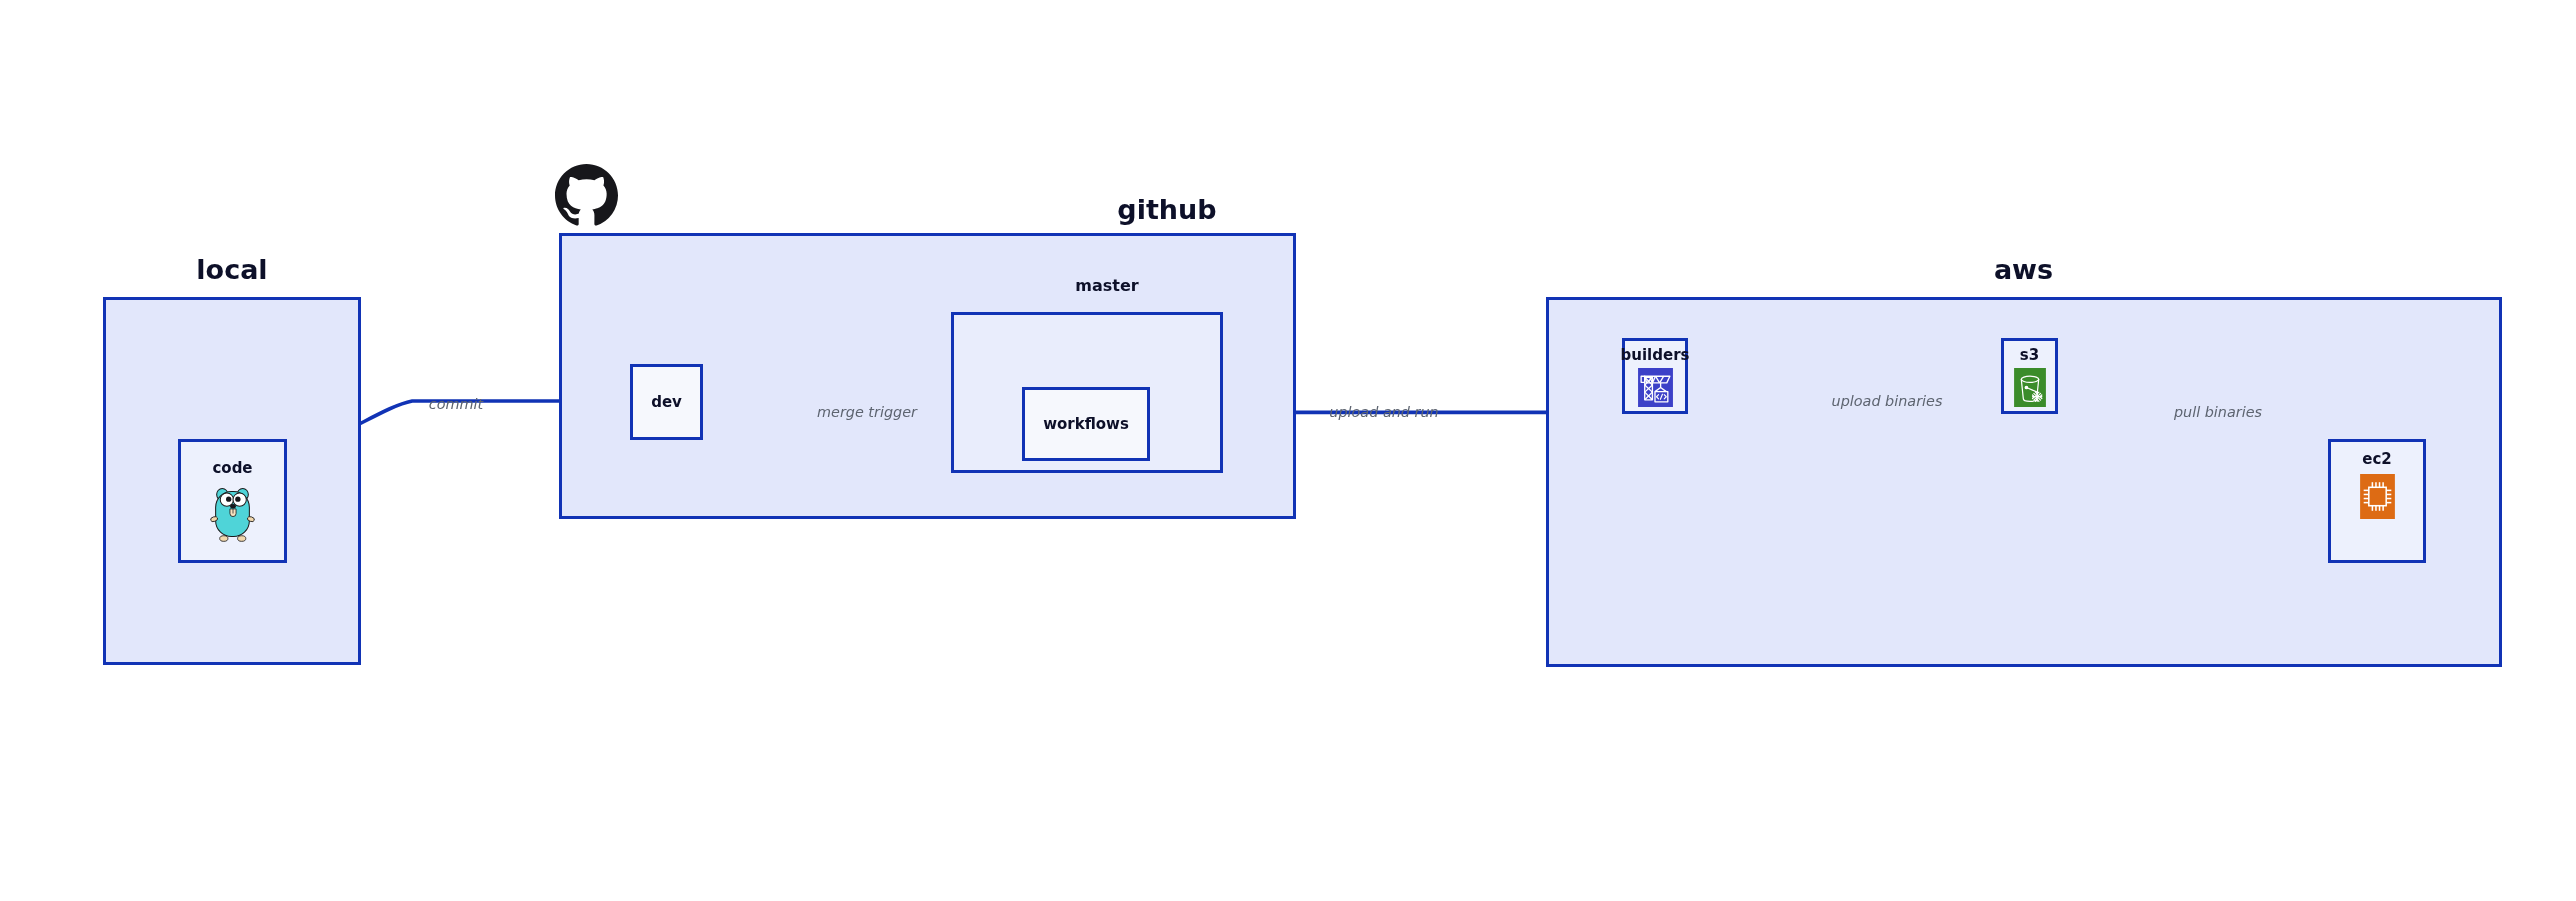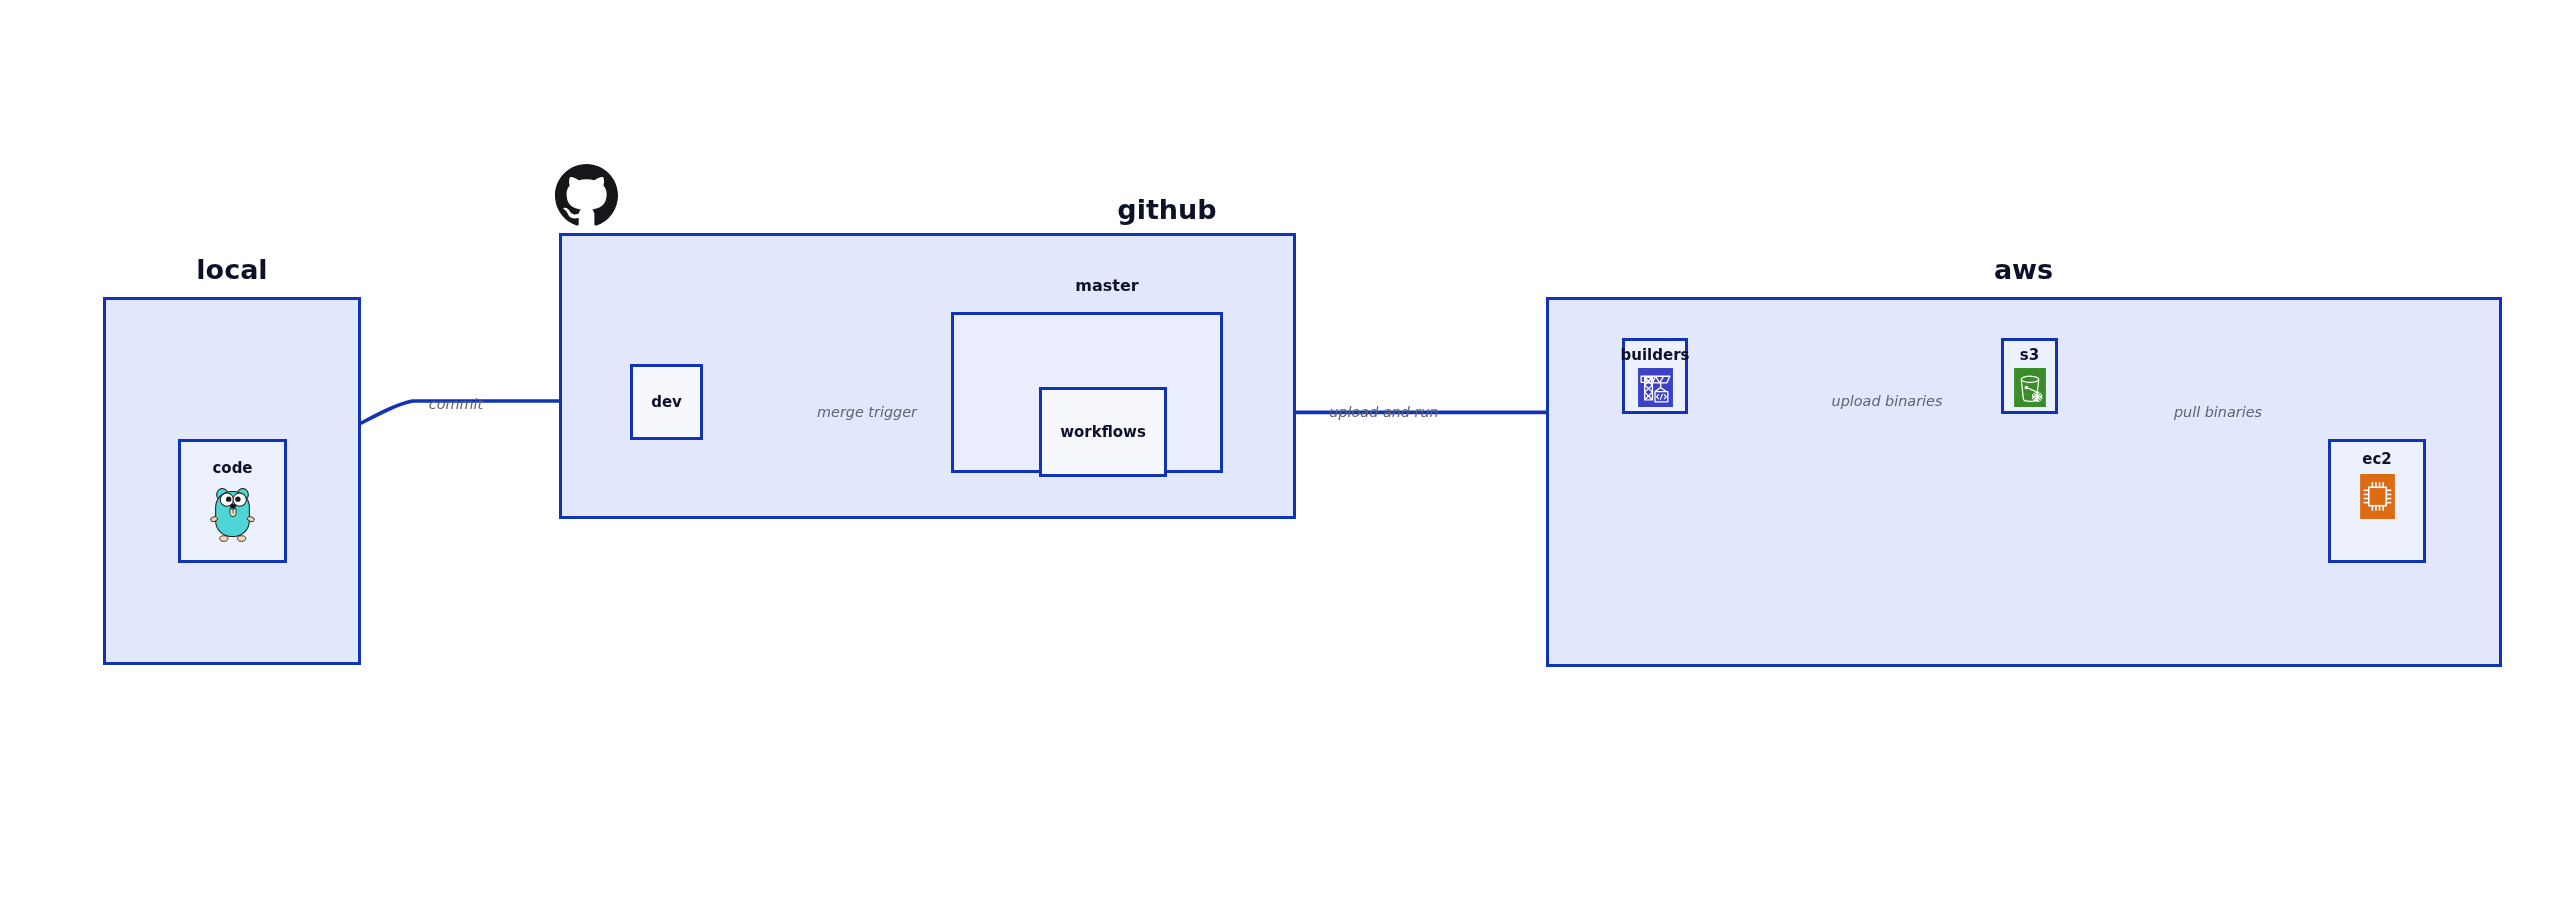--- a/index.html
+++ b/index.html
@@ -191,21 +191,21 @@
   <div class="group" style="left:559px; top:233px; width:737px; height:286px;"></div>
   <div class="group-label" style="left:1038px; top:196px; width:258px;">github</div>
 
   <div class="node plain" style="left:630px; top:364px; width:73px; height:76px;">
     <span class="node-label">dev</span>
   </div>
 
   <div class="subgroup" style="left:951px; top:312px; width:272px; height:161px;"></div>
   <div class="group-label" style="left:971px; top:278px; width:272px; font-size:16px;">master</div>
 
-  <div class="node plain" style="left:1022px; top:387px; width:128px; height:90px;margin-left:17px;">
+  <div class="node plain" style="left:1022px; top:387px; width:128px; height:74px;">
     <span class="node-label">workflows</span>
   </div>
 
   <div class="group" style="left:1546px; top:297px; width:956px; height:370px;"></div>
   <div class="group-label" style="left:1855px; top:256px; width:337px;">aws</div>
 
   <div class="node" style="left:1622px; top:338px; width:66px; height:76px; padding-top:7.2px;">
     <span class="node-label">builders</span>
     <span class="node-icon" style="margin-top:5.2px;">
       <svg width="35" height="39" viewBox="0 0 68 76">

